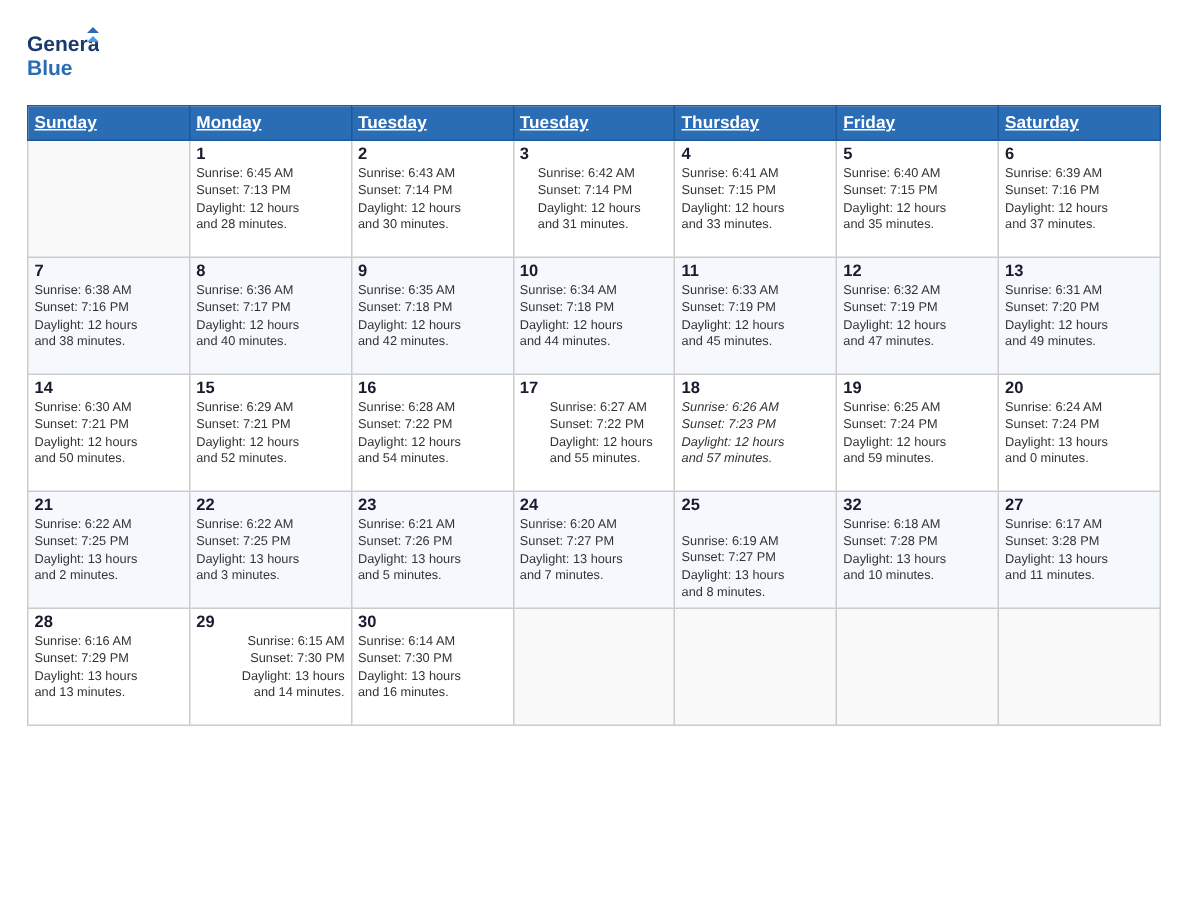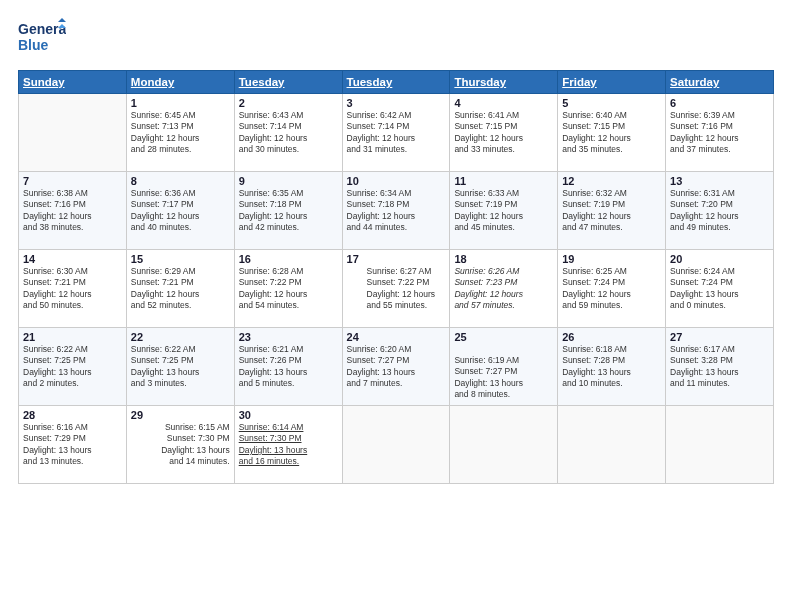--- a/index.html
+++ b/index.html
@@ -125,21 +125,21 @@
           </td>
           <td>
             <span class="day-number">2</span>
             <div class="day-info" style="white-space: pre-line;">Sunrise: 6:43 AM
 Sunset: 7:14 PM
 Daylight: 12 hours
 and 30 minutes.</div>
           </td>
           <td>
             <span class="day-number">3</span>
-            <div class="day-info" style="white-space: pre-line;">Sunrise: 6:42 AM
+            <div class="day-info" style="white-space: pre-line; margin-left: 12px;">Sunrise: 6:42 AM
 Sunset: 7:14 PM
 Daylight: 12 hours
 and 31 minutes.</div>
           </td>
           <td>
             <span class="day-number">4</span>
             <div class="day-info" style="white-space: pre-line;">Sunrise: 6:41 AM
 Sunset: 7:15 PM
 Daylight: 12 hours
 and 33 minutes.</div>
@@ -291,21 +291,21 @@
 and 7 minutes.</div>
           </td>
           <td>
             <span class="day-number">25</span>
             <div class="day-info" style="white-space: pre-line; margin-top: 12px;">Sunrise: 6:19 AM
 Sunset: 7:27 PM
 Daylight: 13 hours
 and 8 minutes.</div>
           </td>
           <td>
-            <span class="day-number">26</span>
+            <span class="day-number">32</span>
             <div class="day-info" style="white-space: pre-line;">Sunrise: 6:18 AM
 Sunset: 7:28 PM
 Daylight: 13 hours
 and 10 minutes.</div>
           </td>
           <td>
             <span class="day-number">27</span>
             <div class="day-info" style="white-space: pre-line;">Sunrise: 6:17 AM
 Sunset: 3:28 PM
 Daylight: 13 hours
@@ -322,21 +322,21 @@
           </td>
           <td>
             <span class="day-number">29</span>
             <div class="day-info" style="white-space: pre-line; text-align: right;">Sunrise: 6:15 AM
 Sunset: 7:30 PM
 Daylight: 13 hours
 and 14 minutes.</div>
           </td>
           <td>
             <span class="day-number">30</span>
-            <div class="day-info" style="white-space: pre-line; text-decoration: underline;">Sunrise: 6:14 AM
+            <div class="day-info" style="white-space: pre-line;">Sunrise: 6:14 AM
 Sunset: 7:30 PM
 Daylight: 13 hours
 and 16 minutes.</div>
           </td>
           <td class="empty-cell"></td>
           <td class="empty-cell"></td>
           <td class="empty-cell"></td>
           <td class="empty-cell"></td>
         </tr>
       </tbody>

